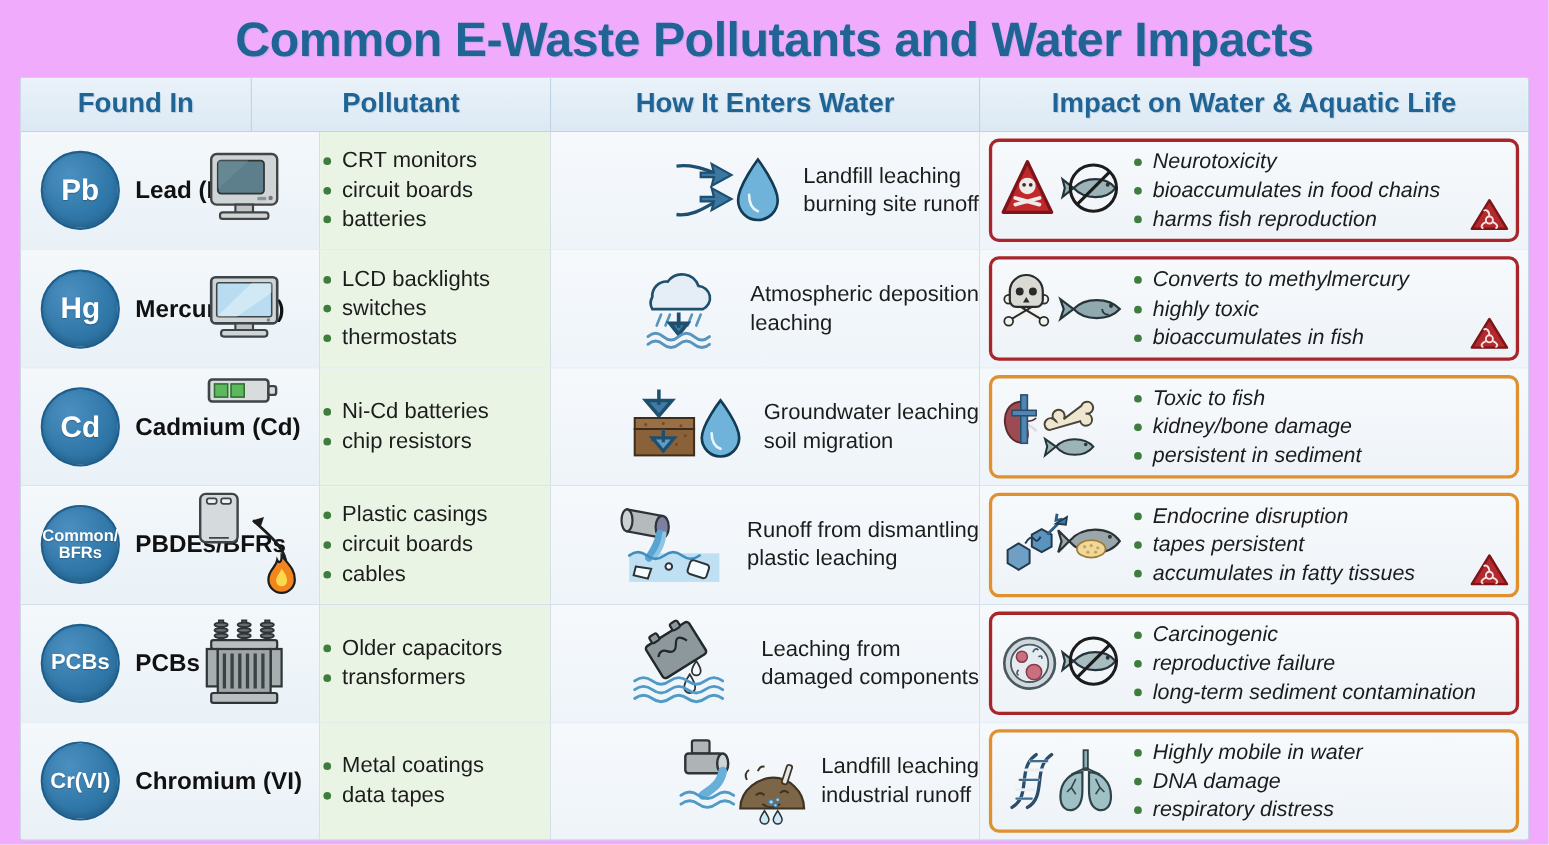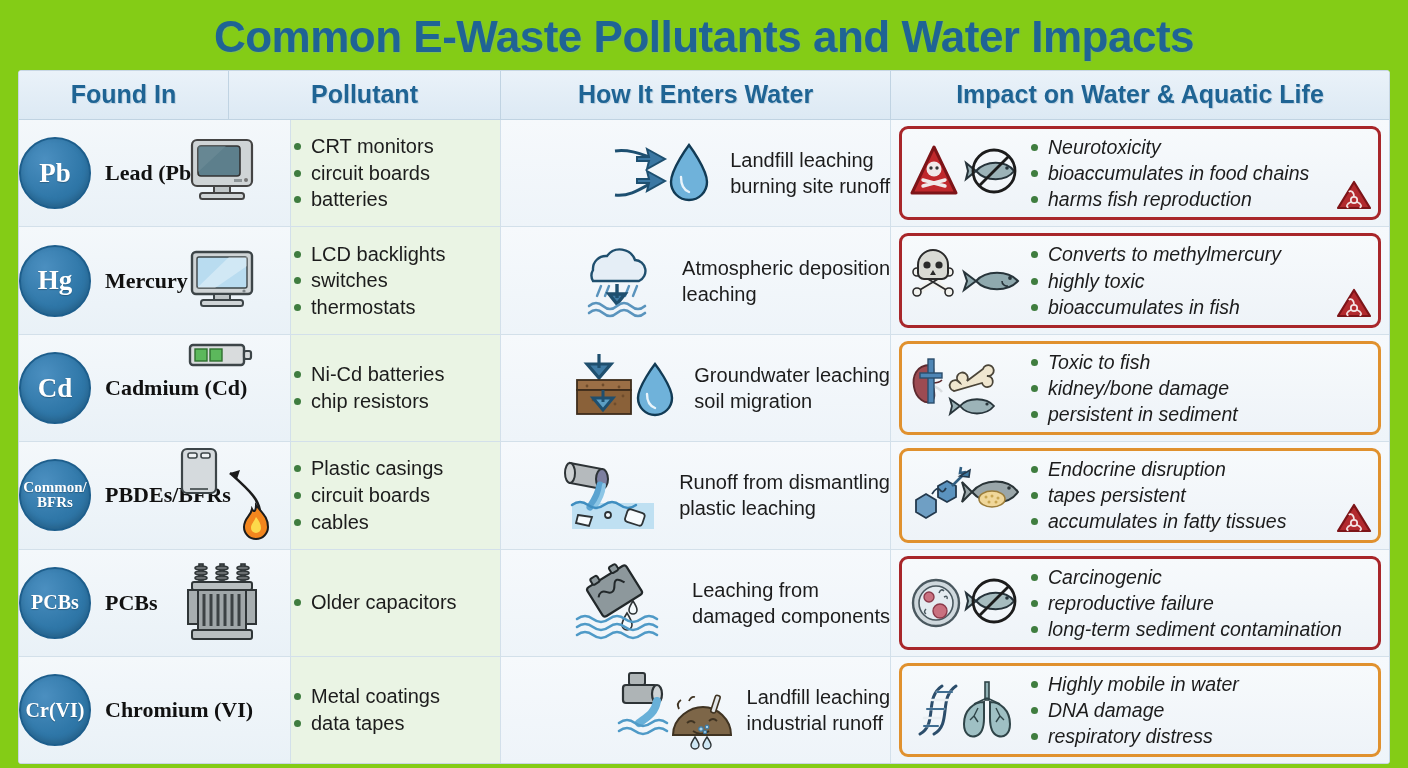--- a/index.html
+++ b/index.html
@@ -6,21 +6,21 @@
   html, body {
     margin: 0; padding: 0;
     width: 1408px; height: 768px;
     background: #ffffff;
     font-family: "Liberation Sans", sans-serif;
     overflow: hidden;
   }
   #page {
     position: relative;
     width: 1408px; height: 768px;
-    background: #84cc16;
+    background: #f0abfc;
   }
 
   
   .title {
     text-align: center;
     font-size: 44px;
     font-weight: bold;
     color: #1f6494;
     letter-spacing: -0.5px;
     padding-top: 12px;
@@ -61,22 +61,22 @@
     display: flex;
     border-bottom: 1px solid #d3e0ea;
     min-height: 99px;
   }
   .row:last-child { border-bottom: none; }
 
   .cell { position: relative; }
   .cell.c1 {
     background: linear-gradient(#f4f8fb, #e9f1f7);
     display: flex; align-items: center;
+    padding-left: 18px;
     border-right: 1px solid #d3e0ea;
-    font-family: Liberation Serif, serif;
   }
   .cell.c2 {
     background: #eaf4e4;
     display: flex; align-items: center;
     padding-left: 0;
     border-right: 1px solid #d3e0ea;
   }
   .cell.c3 {
     background: linear-gradient(#f6f9fc, #eef4f9);
     display: flex; align-items: center;
@@ -578,20 +578,21 @@
               <line x1="46" y1="34" x2="46" y2="66"></line>
                 <line x1="53" y1="34" x2="53" y2="66"></line>
             </g>
             <rect x="6" y="70" width="60" height="9" rx="2" fill="#b9bfc1" stroke="#2f3537" stroke-width="2"></rect>
           </svg>
         </div>
       </div>
       <div class="cell c2 col-2">
         <ul class="bul">
           <li>Older capacitors</li>
+          <li>transformers</li>
         </ul>
       </div>
       <div class="cell c3 col-3">
         <div class="entry-art">
           <svg width="112" height="80" viewBox="0 0 112 80">
             <g transform="rotate(-32 46 30)">
               <rect x="22" y="10" width="46" height="34" rx="3" fill="#8d989c" stroke="#22282a" stroke-width="2.2"></rect>
               <rect x="30" y="4" width="8" height="7" rx="2" fill="#8d989c" stroke="#22282a" stroke-width="2"></rect>
               <rect x="52" y="4" width="8" height="7" rx="2" fill="#8d989c" stroke="#22282a" stroke-width="2"></rect>
               <path d="M28 24 q5 -6 10 0 t10 -2 t10 3" stroke="#22282a" stroke-width="2" fill="none"></path>

